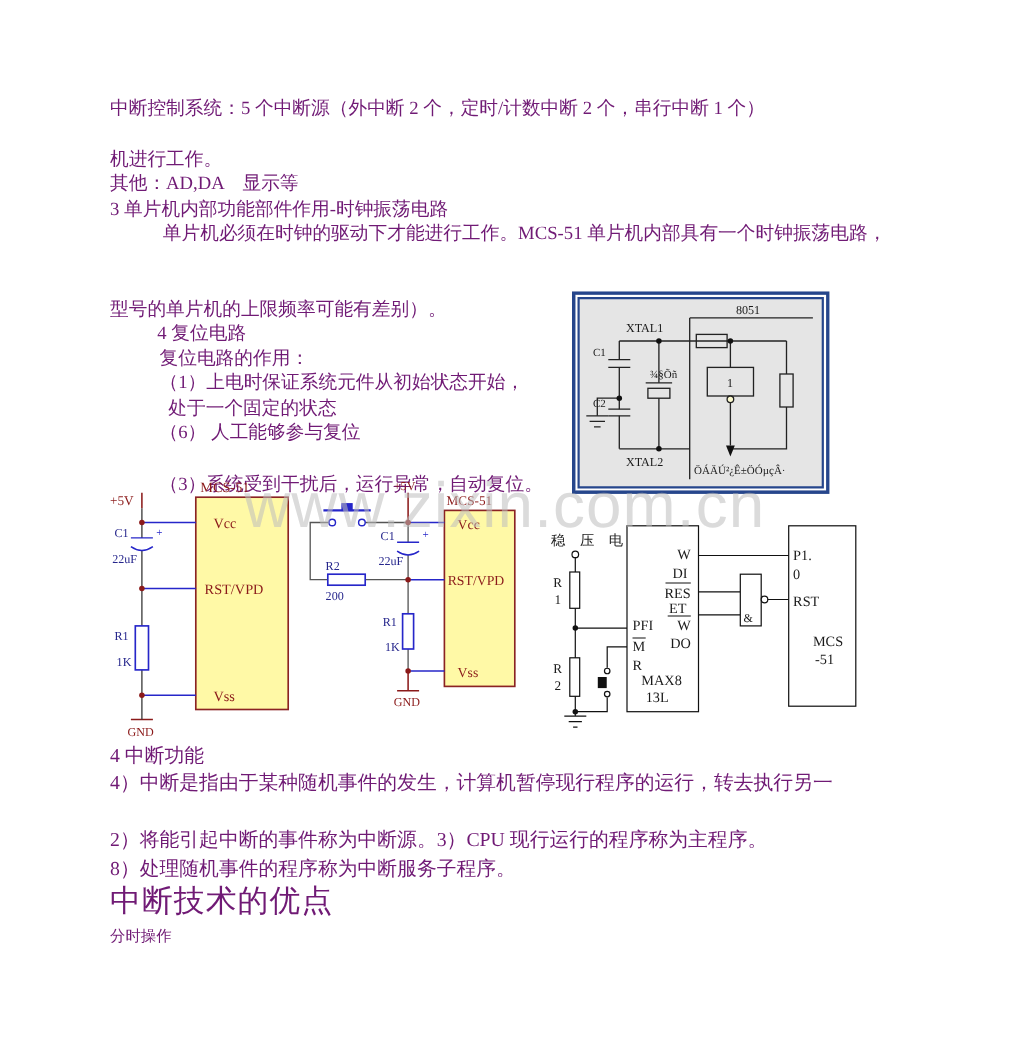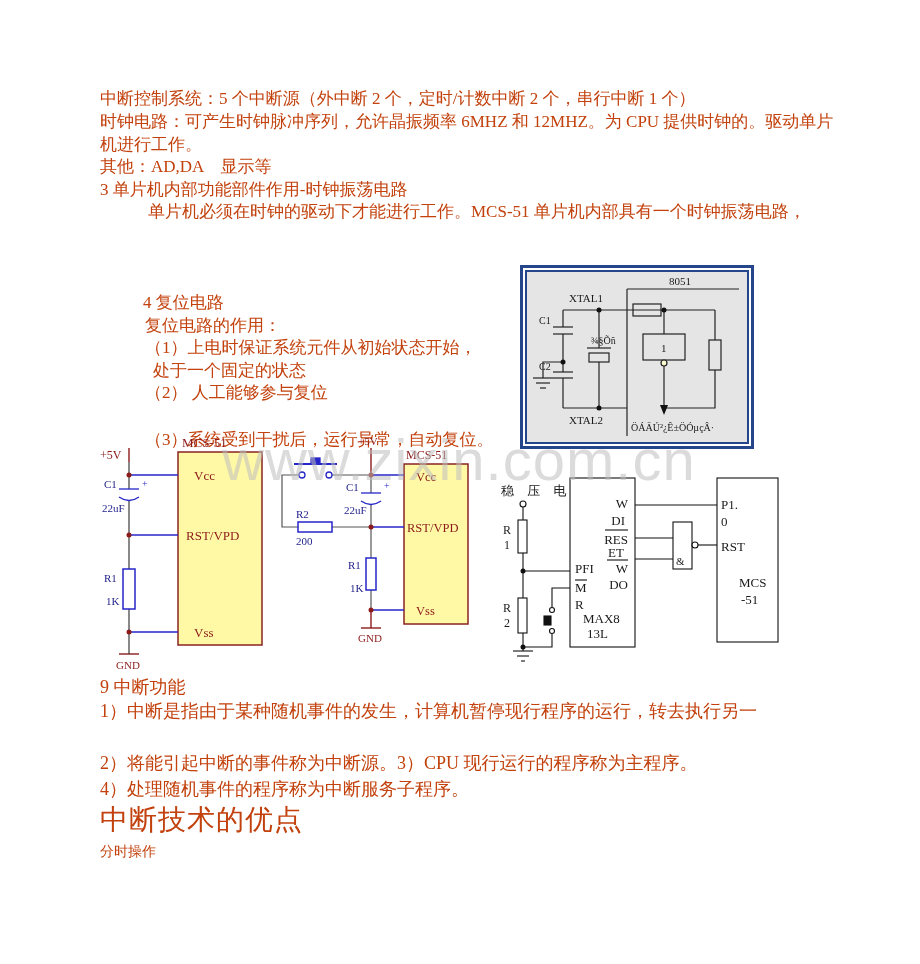--- a/index.html
+++ b/index.html
@@ -1,18 +1,18 @@
 <!DOCTYPE html>
 <html><head>
 <meta charset="utf-8">
 <style>
   html,body{margin:0;padding:0;background:#ffffff;}
   #page{position:relative;width:920px;height:964px;background:#ffffff;overflow:hidden;
         font-family:"Liberation Serif","DejaVu Serif",serif;color:#111;}
-  .tl{position:absolute;white-space:nowrap;line-height:1.25;color:#c2410c;}
+  .tl{position:absolute;white-space:nowrap;line-height:1.25;color:#701a75;}
   .f17{font-size:17px;}
   .f18{font-size:18px;}
   .u{text-decoration:underline;}
   .heading{font-size:28px;letter-spacing:1px;}
   .subheading{font-size:14px;}
   .clockbox{position:absolute;left:520px;top:265px;width:228px;height:178px;background:#e5e5e5;
             border:3px solid #26468C;box-sizing:content-box;
             box-shadow:inset 0 0 0 2px #ffffff, inset 0 0 0 4px #26468C;}
   .schem{position:absolute;}
   svg text{font-family:"Liberation Serif","DejaVu Serif",serif;}
@@ -23,36 +23,36 @@
   .watermark{position:absolute;left:222px;top:426px;z-index:9;pointer-events:none;
              font-family:"Liberation Sans","DejaVu Sans",sans-serif;font-size:58px;
              color:#BEBEBE;opacity:0.55;letter-spacing:1px;font-weight:400;}
 </style>
 </head>
 <body>
 
 <div id="page">
 
   <div class="tl f17" style="left:100px;top:88px">中断控制系统：5 个中断源（外中断 2 个，定时/计数中断 2 个，串行中断 1 个）</div>
-  <div class="tl f17" style="left:100px;top:111px">时钟电路：可产生时钟脉冲序列，允许晶振频率 6MHZ 和 12MHZ。为 CPU 提供时钟的。驱动单片</div>
   <div class="tl f17" style="left:100px;top:134px">机进行工作。</div>
   <div class="tl f17" style="left:100px;top:156px">其他：AD,DA　显示等</div>
   <div class="tl f17" style="left:100px;top:179px">3 单片机内部功能部件作用-时钟振荡电路</div>
   <div class="tl f17" style="left:148px;top:201px">单片机必须在时钟的驱动下才能进行工作。MCS-51 单片机内部具有一个时钟振荡电路，</div>
+  <div class="tl f17" style="left:100px;top:270px">型号的单片机的上限频率可能有差别）。</div>
   <div class="tl f17" style="left:143px;top:292px">4 复位电路</div>
   <div class="tl f17" style="left:145px;top:315px">复位电路的作用：</div>
   <div class="tl f17" style="left:145px;top:337px">（1）上电时保证系统元件从初始状态开始，</div>
   <div class="tl f17" style="left:153px;top:360px">处于一个固定的状态</div>
-  <div class="tl f17" style="left:145px;top:382px">（2） 人工能够参与复位</div>
+  <div class="tl f17" style="left:145px;top:382px">（6） 人工能够参与复位</div>
   <div class="tl f17" style="left:145px;top:429px">（3）系统受到干扰后，运行异常，自动复位。</div>
 
-  <div class="tl f18" style="left:100px;top:676px">9 中断功能</div>
-  <div class="tl f18" style="left:100px;top:700px">1）中断是指由于某种随机事件的发生，计算机暂停现行程序的运行，转去执行另一</div>
+  <div class="tl f18" style="left:100px;top:676px">4 中断功能</div>
+  <div class="tl f18" style="left:100px;top:700px">4）中断是指由于某种随机事件的发生，计算机暂停现行程序的运行，转去执行另一</div>
   <div class="tl f18" style="left:100px;top:752px">2）将能引起中断的事件称为中断源。3）CPU 现行运行的程序称为主程序。</div>
-  <div class="tl f18" style="left:100px;top:778px">4）处理随机事件的程序称为中断服务子程序。</div>
+  <div class="tl f18" style="left:100px;top:778px">8）处理随机事件的程序称为中断服务子程序。</div>
   <div class="tl heading" style="left:100px;top:802px">中断技术的优点</div>
   <div class="tl subheading" style="left:100px;top:843px">分时操作</div>
 
   <div class="clockbox">
     <svg class="schem" style="left:4px;top:4px" width="214" height="164" viewBox="0 0 214 164">
       <g stroke="#222" stroke-width="1.2" fill="none">
         <path d="M100,17 H212"></path>
           <path d="M100,17 V164"></path>
         <path d="M36,38 H188"></path>
         <rect x="106" y="32" width="28" height="12"></rect>

